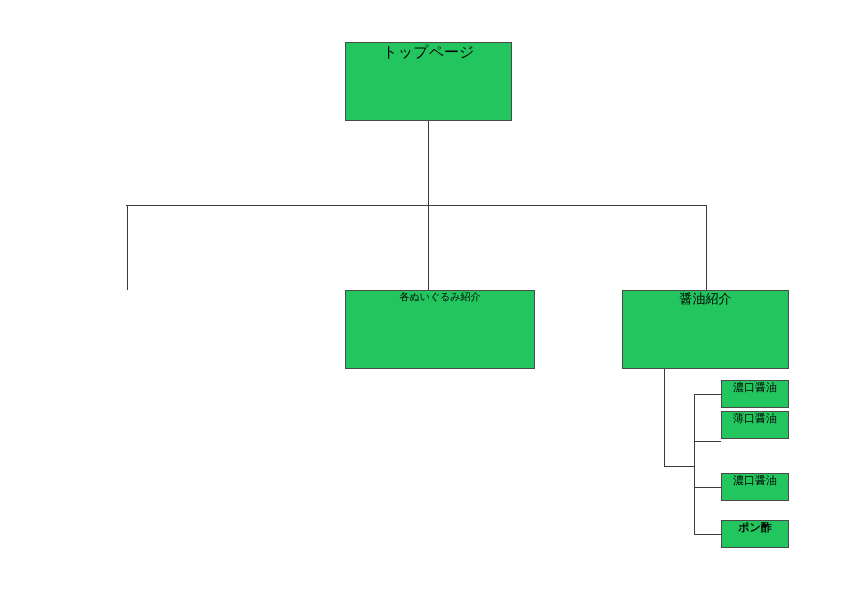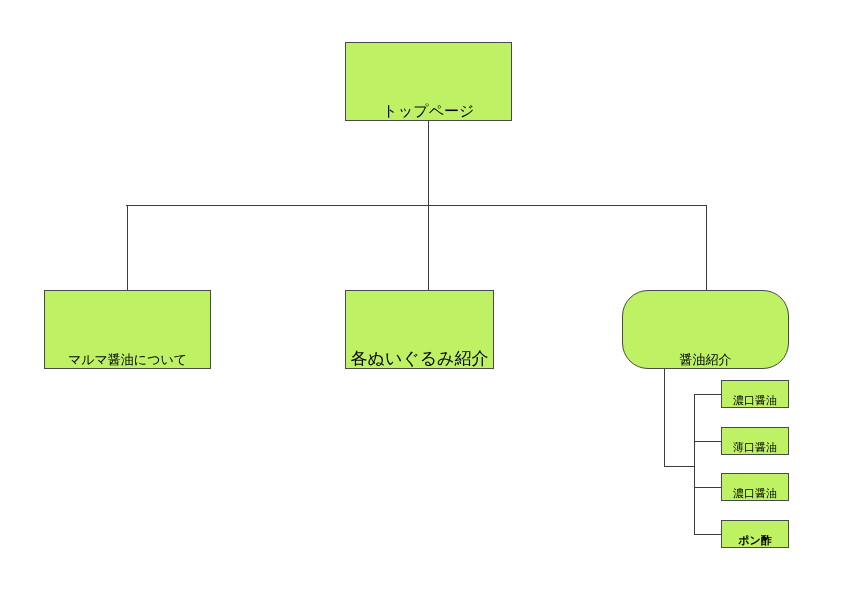--- a/index.html
+++ b/index.html
@@ -12,24 +12,24 @@
     position: relative;
     width: 859px;
     height: 613px;
     background: #ffffff;
     font-family: "DejaVu Sans", "Liberation Sans", sans-serif;
     overflow: hidden;
   }
   .node {
     position: absolute;
     box-sizing: border-box;
-    background: #bef264;
+    background: #22c55e;
     border: 1px solid #4a4a4a;
     display: flex;
-    align-items: flex-end;
+    align-items: flex-start;
     justify-content: center;
     text-align: center;
     color: #000000;
     z-index: 2;
   }
   .node-label {
     display: block;
     line-height: 1.2;
     white-space: nowrap;
   }
@@ -47,42 +47,41 @@
   #node-about {
     left: 44px;
     top: 290px;
     width: 167px;
     height: 79px;
     font-size: 13px;
   }
   #node-plush {
     left: 345px;
     top: 290px;
-    width: 149px;
+    width: 190px;
     height: 79px;
-    font-size: 17px;
+    font-size: 10px;
   }
   #node-soy {
     left: 622px;
     top: 290px;
     width: 167px;
     height: 79px;
     font-size: 13px;
-    border-radius: 26px;
   }
 
   
   .leaf {
     left: 721px;
     width: 68px;
     height: 28px;
     font-size: 11px;
   }
   #node-koikuchi { top: 380px; }
-  #node-usukuchi { top: 427px; }
+  #node-usukuchi { top: 411px; }
   #node-dashi    { top: 473px; }
   #node-ponzu    { top: 520px; font-weight: bold; }
 
   
   .line {
     position: absolute;
     background: #3c3c3c;
     z-index: 1;
   }
   .line-v { width: 1px; }
@@ -128,23 +127,20 @@
   <div class="line line-v" id="line-leaf-trunk"></div>
   <div class="line line-h line-spur" id="line-spur-koikuchi"></div>
   <div class="line line-h line-spur" id="line-spur-usukuchi"></div>
   <div class="line line-h line-spur" id="line-spur-dashi"></div>
   <div class="line line-h line-spur" id="line-spur-ponzu"></div>
 
   <div class="node" id="node-root">
     <span class="node-label">トップページ</span>
   </div>
 
-  <div class="node" id="node-about">
-    <span class="node-label">マルマ醤油について</span>
-  </div>
 
   <div class="node" id="node-plush">
     <span class="node-label">各ぬいぐるみ紹介</span>
   </div>
 
   <div class="node" id="node-soy">
     <span class="node-label">醤油紹介</span>
   </div>
 
   <div class="node leaf" id="node-koikuchi">

